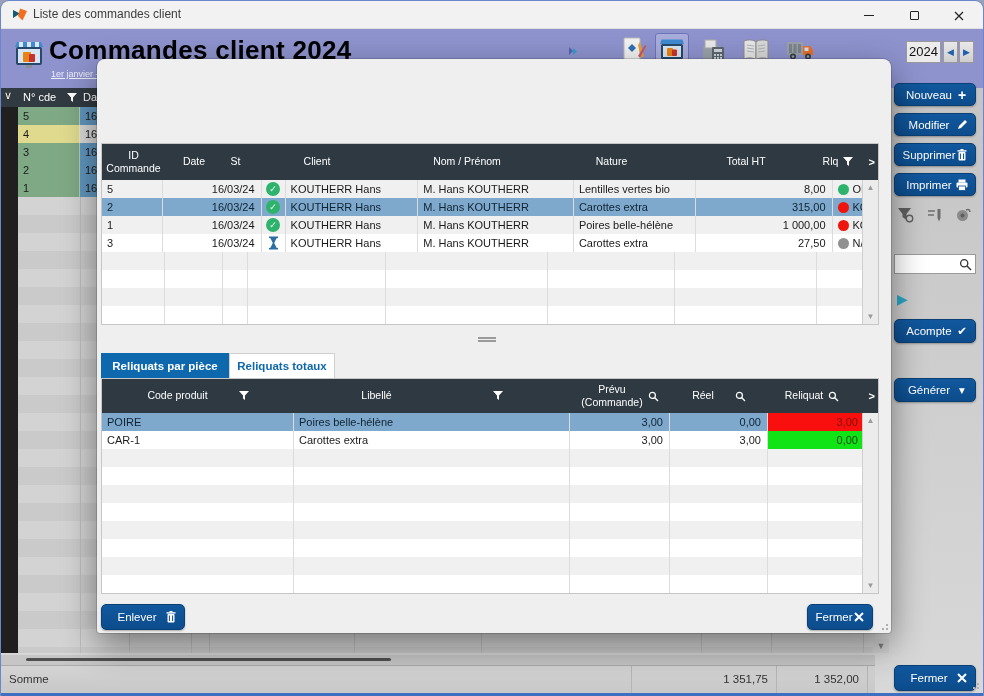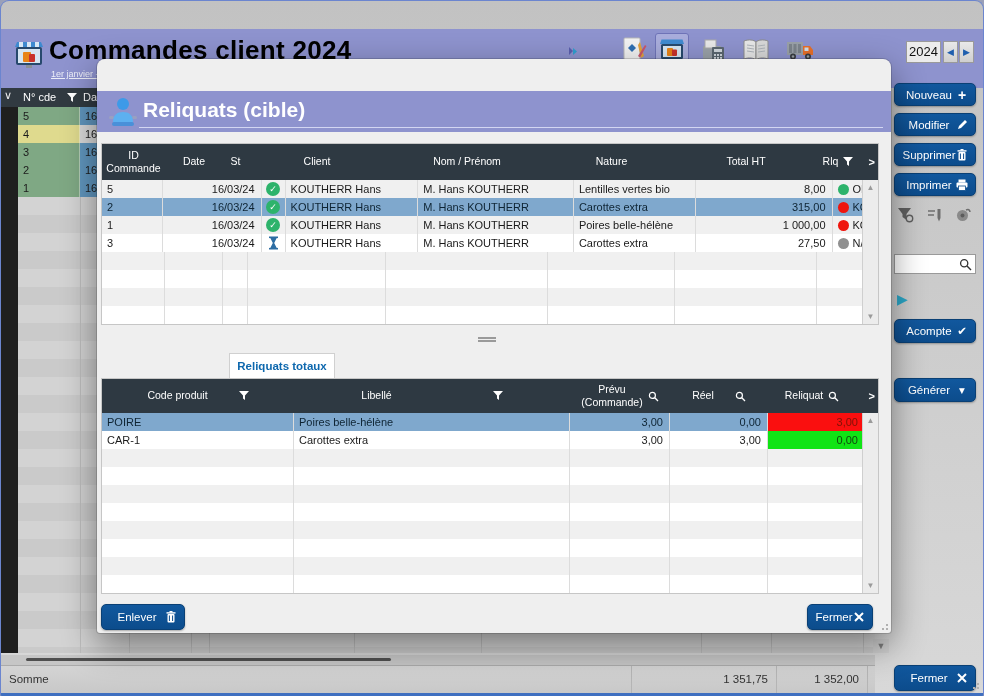--- a/index.html
+++ b/index.html
@@ -97,20 +97,40 @@
   .tab.inactive{background:#fff;color:#0e68ae;border:1px solid #d0d0d0;border-bottom:none;}
   .grip{position:absolute;right:3px;bottom:3px;width:9px;height:9px;}
   .grip i{position:absolute;width:2px;height:2px;background:#b0b0b0;}
   svg{display:block;}
 </style>
 </head>
 <body>
 
 <div class="screen">
 
+  <div class="titlebar">
+    <span class="logo">
+      <svg width="16" height="16" viewBox="0 0 16 16">
+          <path d="M1 3 L8 6.5 L1 11 Z" fill="#155a73"></path>
+          <path d="M8 1.5 L15 4 L10.5 13.5 L6 9 Z" fill="#f07020"></path>
+        </svg>
+    </span>
+    <span class="app-title">Liste des commandes client</span>
+    <span class="wbtn" style="left:856px">
+        <span class="minline"></span>
+      </span>
+    <span class="wbtn" style="left:901px">
+        <span class="maxsq"></span>
+      </span>
+    <span class="wbtn" style="left:946px">
+      <svg width="10" height="10" viewBox="0 0 10 10">
+          <path d="M1 1 L9 9 M9 1 L1 9" stroke="#222" stroke-width="1.2"></path>
+        </svg>
+    </span>
+  </div>
 
   <div class="banner">
     <span class="banner-icon">
       <svg width="32" height="32" viewBox="0 0 32 32">
         <rect x="3" y="8" width="26" height="18" rx="2" fill="#27496d"></rect>
         <rect x="5" y="10" width="22" height="14" fill="#d7e6f2"></rect>
         <path d="M2 8 L30 8 L28 3 L4 3 Z" fill="#3f8ad0"></path>
         <rect x="6" y="3" width="4" height="5" fill="#d9e8f5"></rect>
           <rect x="14" y="3" width="4" height="5" fill="#d9e8f5"></rect>
           <rect x="22" y="3" width="4" height="5" fill="#d9e8f5"></rect>
@@ -346,33 +366,20 @@
   </div>
   <span class="grip" style="right:4px;bottom:4px">
       <i style="right:0;bottom:0"></i>
       <i style="right:4px;bottom:0"></i>
       <i style="right:0;bottom:4px"></i>
     </span>
 
   <div class="modal">
 
 
-    <div class="m-banner">
-      <span class="person">
-        <svg width="28" height="32" viewBox="0 0 28 32">
-          <rect x="0" y="20" width="5" height="3" rx="1.5" fill="#9aa0c0"></rect>
-            <rect x="23" y="20" width="5" height="3" rx="1.5" fill="#9aa0c0"></rect>
-          <circle cx="14" cy="8" r="6" fill="#3d9ae8"></circle>
-          <path d="M4 26 C4 19 8 16 14 16 C20 16 24 19 24 26 Z" fill="#5db0f0"></path>
-          <rect x="3" y="26" width="22" height="4" rx="2" fill="#4a90d9"></rect>
-        </svg>
-      </span>
-      <span class="m-banner-title">Reliquats (cible)</span>
-      <span class="m-banner-underline"></span>
-    </div>
 
     <div class="mtable" style="top:84px">
       <div class="mt-header" style="height:36px">
         <span class="th" style="width:63px">ID
 Commande</span>
         <span class="th" style="width:58px">Date</span>
         <span class="th" style="width:25px">St</span>
         <span class="th" style="width:138px">Client</span>
         <span class="th" style="width:162px">Nom / Prénom</span>
         <span class="th" style="width:127px">Nature</span>
@@ -461,20 +468,23 @@
           <span class="a" style="bottom:3px">▼</span>
         </div>
       </div>
     </div>
 
     <span class="splitter">
         <i></i>
         <i></i>
       </span>
 
+    <div class="tab active" style="left:4px;width:128px">
+        <span>Reliquats par pièce</span>
+      </div>
     <div class="tab inactive" style="left:132px;width:106px">
         <span>Reliquats totaux</span>
       </div>
 
     <div class="mtable" style="top:319px">
       <div class="mt-header" style="height:34px">
         <span class="th" style="width:192px">
           <span>Code produit</span>
           <svg width="10" height="10" viewBox="0 0 10 10" style="margin-left:26px">
               <path d="M0 0h10L6 4.5V9L4 7.5V4.5z" fill="#fff"></path>

